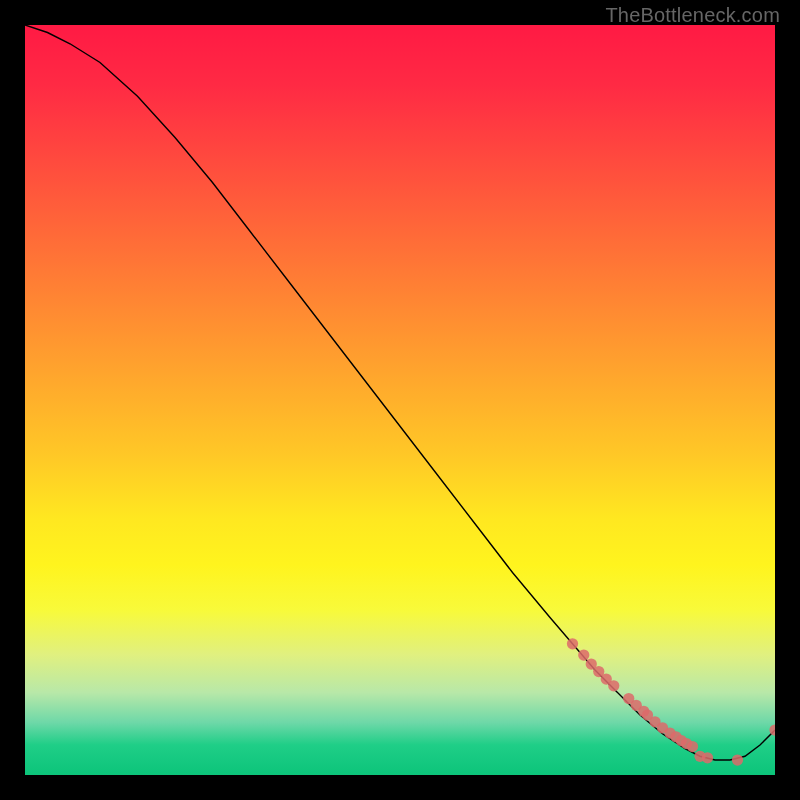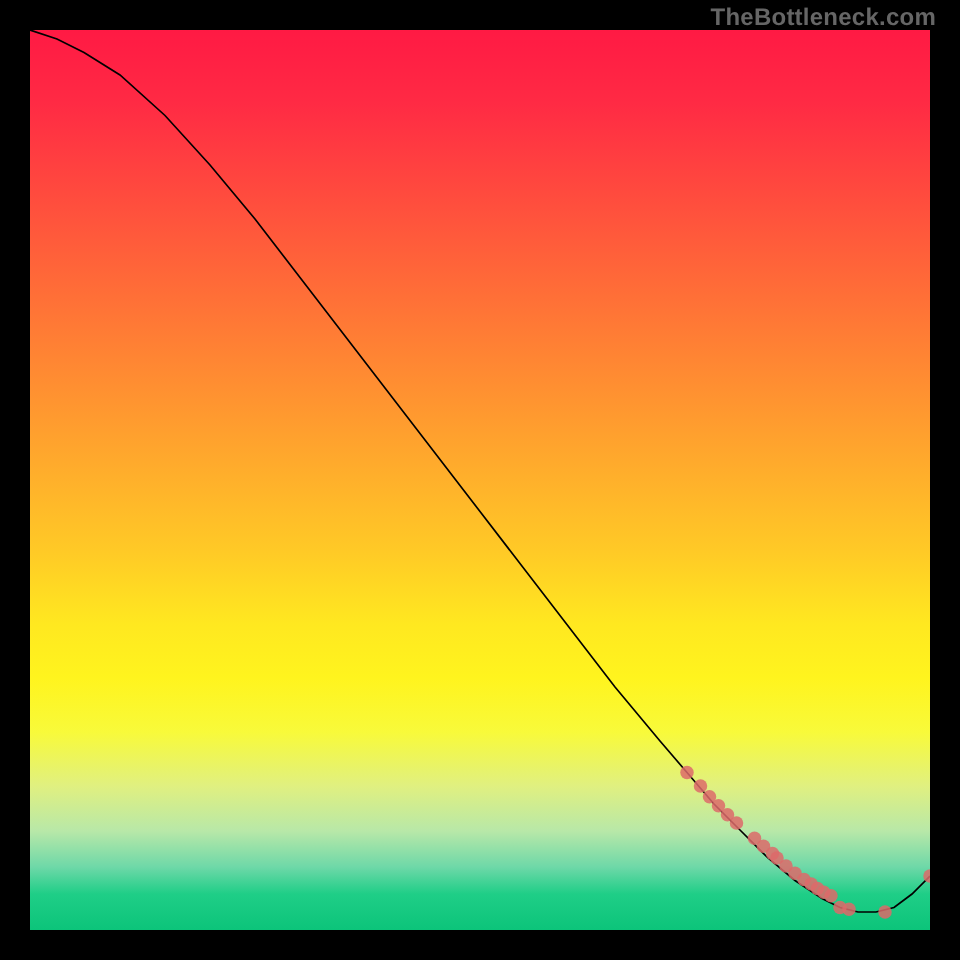--- a/index.html
+++ b/index.html
@@ -10,21 +10,21 @@
     position: relative;
     font-family: Arial, Helvetica, sans-serif;
     overflow: hidden;
   }
   .watermark {
     position: absolute;
     top: 4px;
     right: 20px;
     color: #666;
     font-size: 20px;
-    font-weight: 700;
+    font-weight: 400;
     z-index: 10;
     letter-spacing: 0.2px;
   }
   .plot-area {
     position: absolute;
     left: 25px;
     top: 25px;
     width: 750px;
     height: 750px;
     background: linear-gradient(to bottom,

